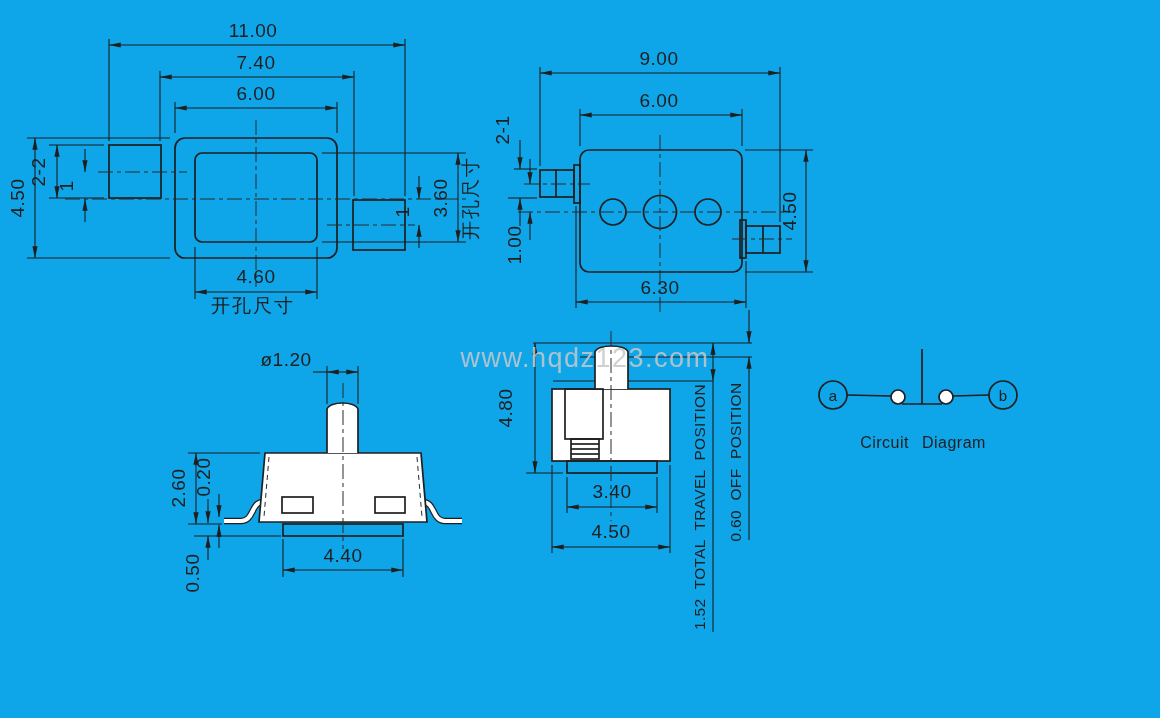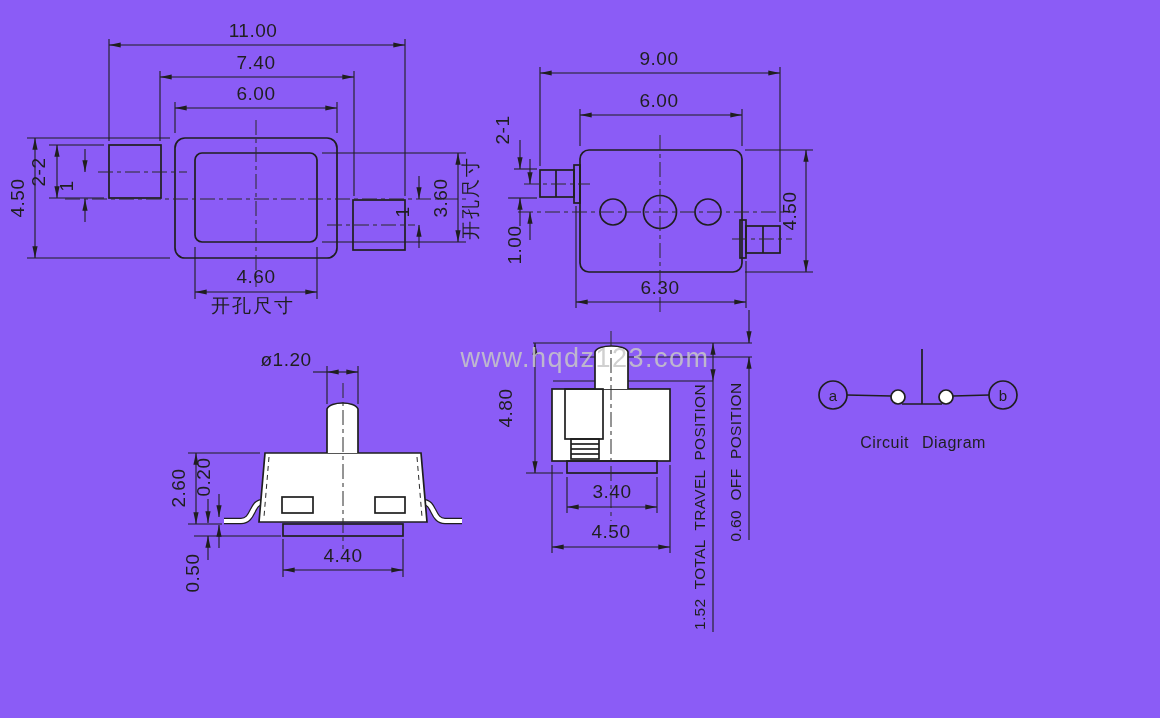--- a/index.html
+++ b/index.html
@@ -1,16 +1,16 @@
 <!DOCTYPE html>
 <html><head>
 <meta charset="utf-8">
 <style>
   html,body{margin:0;padding:0;background:#ffffff;}
-  .stage{position:relative;width:1160px;height:718px;background:#8b5cf6;overflow:hidden;
+  .stage{position:relative;width:1160px;height:718px;background:#0ea5e9;overflow:hidden;
          font-family:"Liberation Sans",sans-serif;}
   svg{position:absolute;left:0;top:0;}
   
   .obj{fill:none;stroke:#1f1f1f;stroke-width:1.7px;}
   .objw{fill:#ffffff;stroke:#1f1f1f;stroke-width:1.7px;}
   
   .thin{fill:none;stroke:#1f1f1f;stroke-width:1.1px;}
   
   .cl{fill:none;stroke:#2a2a2a;stroke-width:1px;stroke-dasharray:15 4 4 4;}
   .fold{fill:none;stroke:#2a2a2a;stroke-width:1px;stroke-dasharray:5 4;}

